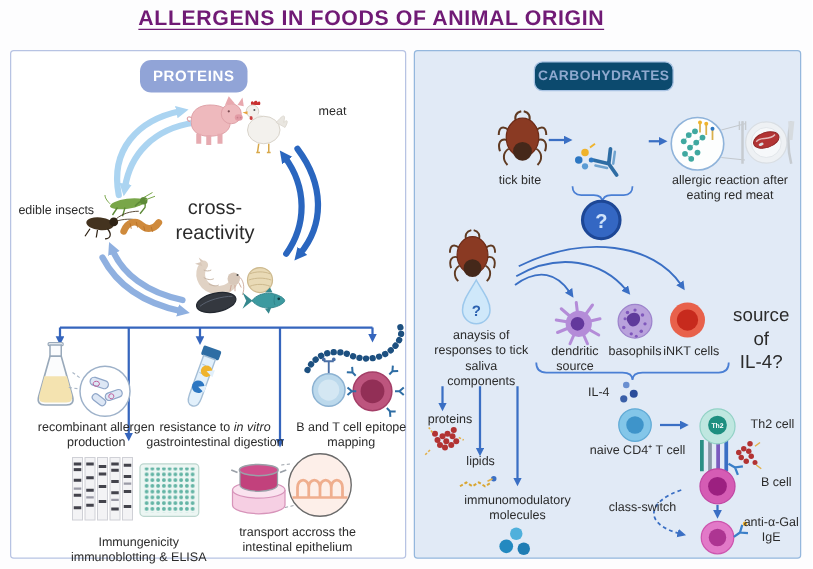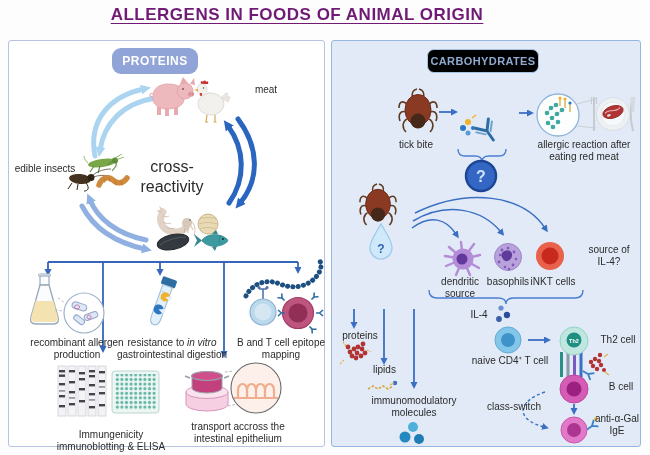--- a/index.html
+++ b/index.html
@@ -3,21 +3,21 @@
 <meta charset="utf-8">
 <style>
   html,body{margin:0;padding:0;background:#fff}
   .canvas{position:relative;width:650px;height:455px;background:#fdfdfe;font-family:"Liberation Sans",sans-serif;overflow:hidden}
   .title{position:absolute;left:0;top:5px;width:594px;text-align:center;font-size:17px;font-weight:bold;letter-spacing:.5px;color:#701a75;text-decoration:underline;text-underline-offset:3px;z-index:3}
   .panel{position:absolute;border-radius:3px;z-index:0}
   #panelL{left:8px;top:40px;width:315px;height:405px;background:#ffffff;border:1.5px solid #b7c3e3}
   #panelR{left:331px;top:40px;width:308px;height:405px;background:#e1eaf6;border:1.5px solid #94b7dd}
   .badge{position:absolute;display:flex;align-items:center;justify-content:center;z-index:3}
   #badgeP{left:112px;top:48px;width:86px;height:26px;background:#91a4d7;color:#ffffff;font-size:12px;font-weight:bold;letter-spacing:.5px;border-radius:9px}
-  #badgeC{left:427px;top:49px;width:110px;height:22px;background:#000000;border:1.5px solid #a9c3e3;color:#8fa9cf;font-size:11px;font-weight:bold;letter-spacing:.4px;border-radius:7px}
+  #badgeC{left:427px;top:49px;width:110px;height:22px;background:#0c4a6e;border:1.5px solid #a9c3e3;color:#8fa9cf;font-size:11px;font-weight:bold;letter-spacing:.4px;border-radius:7px}
   .lbl{position:absolute;font-size:10px;line-height:1.24;color:#2b2b2b;text-align:center;white-space:pre-line;z-index:3}
   .lbl i{font-style:italic}
   svg.overlay{position:absolute;left:0;top:0;z-index:2;pointer-events:none}
 </style>
 </head>
 <body>
 
 <div class="canvas">
 
   <div class="title">ALLERGENS IN FOODS OF ANIMAL ORIGIN</div>
@@ -461,24 +461,28 @@
   <div class="lbl" style="left:236px;top:337px;width:90px">B and T cell epitope
 mapping</div>
   <div class="lbl" style="left:50px;top:429px;width:122px">Immungenicity
 immunoblotting &amp; ELISA</div>
   <div class="lbl" style="left:174px;top:421px;width:128px">transport accross the
 intestinal epithelium</div>
 
   <div class="lbl" style="left:390px;top:139px;width:52px">tick bite</div>
   <div class="lbl" style="left:532px;top:139px;width:104px">allergic reaction after
 eating red meat</div>
+  <div class="lbl" style="left:344px;top:263px;width:82px">anaysis of
+responses to tick
+saliva
+components</div>
   <div class="lbl" style="left:428px;top:276px;width:64px">dendritic source</div>
   <div class="lbl" style="left:482px;top:276px;width:52px">basophils</div>
   <div class="lbl" style="left:528px;top:276px;width:50px">iNKT cells</div>
-  <div class="lbl" style="left:580px;top:244px;width:58px;font-size:10px">source of
+  <div class="lbl" style="left:580px;top:244px;width:58px;font-size:15px">source of
 IL-4?</div>
   <div class="lbl" style="left:464px;top:309px;width:30px">IL-4</div>
   <div class="lbl" style="left:334px;top:330px;width:52px">proteins</div>
   <div class="lbl" style="left:362px;top:364px;width:45px">lipids</div>
   <div class="lbl" style="left:370px;top:395px;width:88px">immunomodulatory
 molecules</div>
   <div class="lbl" style="left:466px;top:355px;width:88px">naive CD4⁺ T cell</div>
   <div class="lbl" style="left:596px;top:334px;width:44px">Th2 cell</div>
   <div class="lbl" style="left:600px;top:381px;width:42px">B cell</div>
   <div class="lbl" style="left:483px;top:401px;width:62px">class-switch</div>

